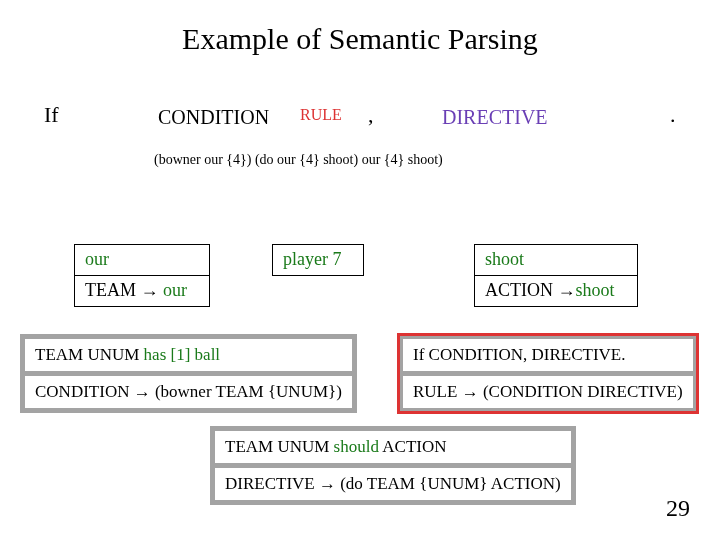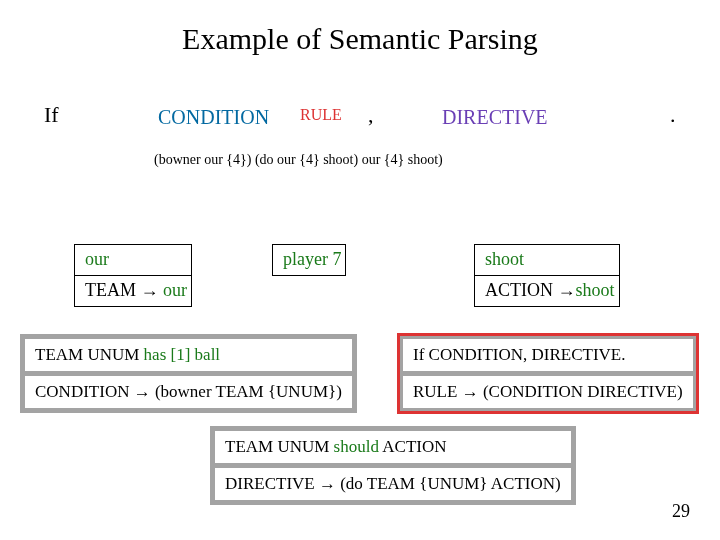--- a/index.html
+++ b/index.html
@@ -18,21 +18,21 @@
     color: #000;
   }
   .row1 {
     position: absolute;
     top: 102px;
     left: 0;
     width: 720px;
     font-size: 22px;
   }
   .if-word { position: absolute; left: 44px; top: 0; color:#000; }
-  .cond-word { position: absolute; left: 158px; top: 4px; font-size:20px; color: #0369a1; }
+  .cond-word { position: absolute; left: 158px; top: 4px; font-size:20px; color: #000000; }
   .rule-word { position: absolute; left: 300px; top: 4px; font-size:16px; color: #d33; }
   .comma-word { position: absolute; left: 368px; top: 0; color:#000; }
   .dir-word  { position: absolute; left: 442px; top: 4px; font-size:20px; color: #6a3fb5; }
   .period-word { position: absolute; left: 670px; top: 0; color:#000; }
 
   .row2 {
     position: absolute;
     top: 152px;
     left: 154px;
     font-size: 14px;
@@ -42,21 +42,21 @@
   }
 
   .trip {
     position: absolute;
     top: 244px;
     display: inline-block;
   }
   .trip table { border-collapse: collapse; }
   .trip td {
     border: 1px solid #000;
-    padding: 4px 4px 5px 10px;
+    padding: 4px 22px 5px 10px;
     font-size: 18px;
     background: #fff;
     vertical-align: middle;
     margin-top: 48px;
   }
   .green { color: #1a7a1a; }
   .arrow { font-family: "Times New Roman", serif; }
 
   .pair {
     position: absolute;
@@ -68,21 +68,21 @@
     padding: 6px 10px;
     font-size: 17px;
     background: #fff;
   }
   .red-outline { outline: 3px solid #d33; outline-offset: -2px; }
 
   .slide-num {
     position: absolute;
     right: 30px;
     bottom: 18px;
-    font-size: 18px;
+    font-size: 24px;
     color: #000;
     text-align: center;
   }
 </style>
 </head>
 <body>
 
 <div class="title">Example of Semantic Parsing</div>
 
 <div class="row1">

